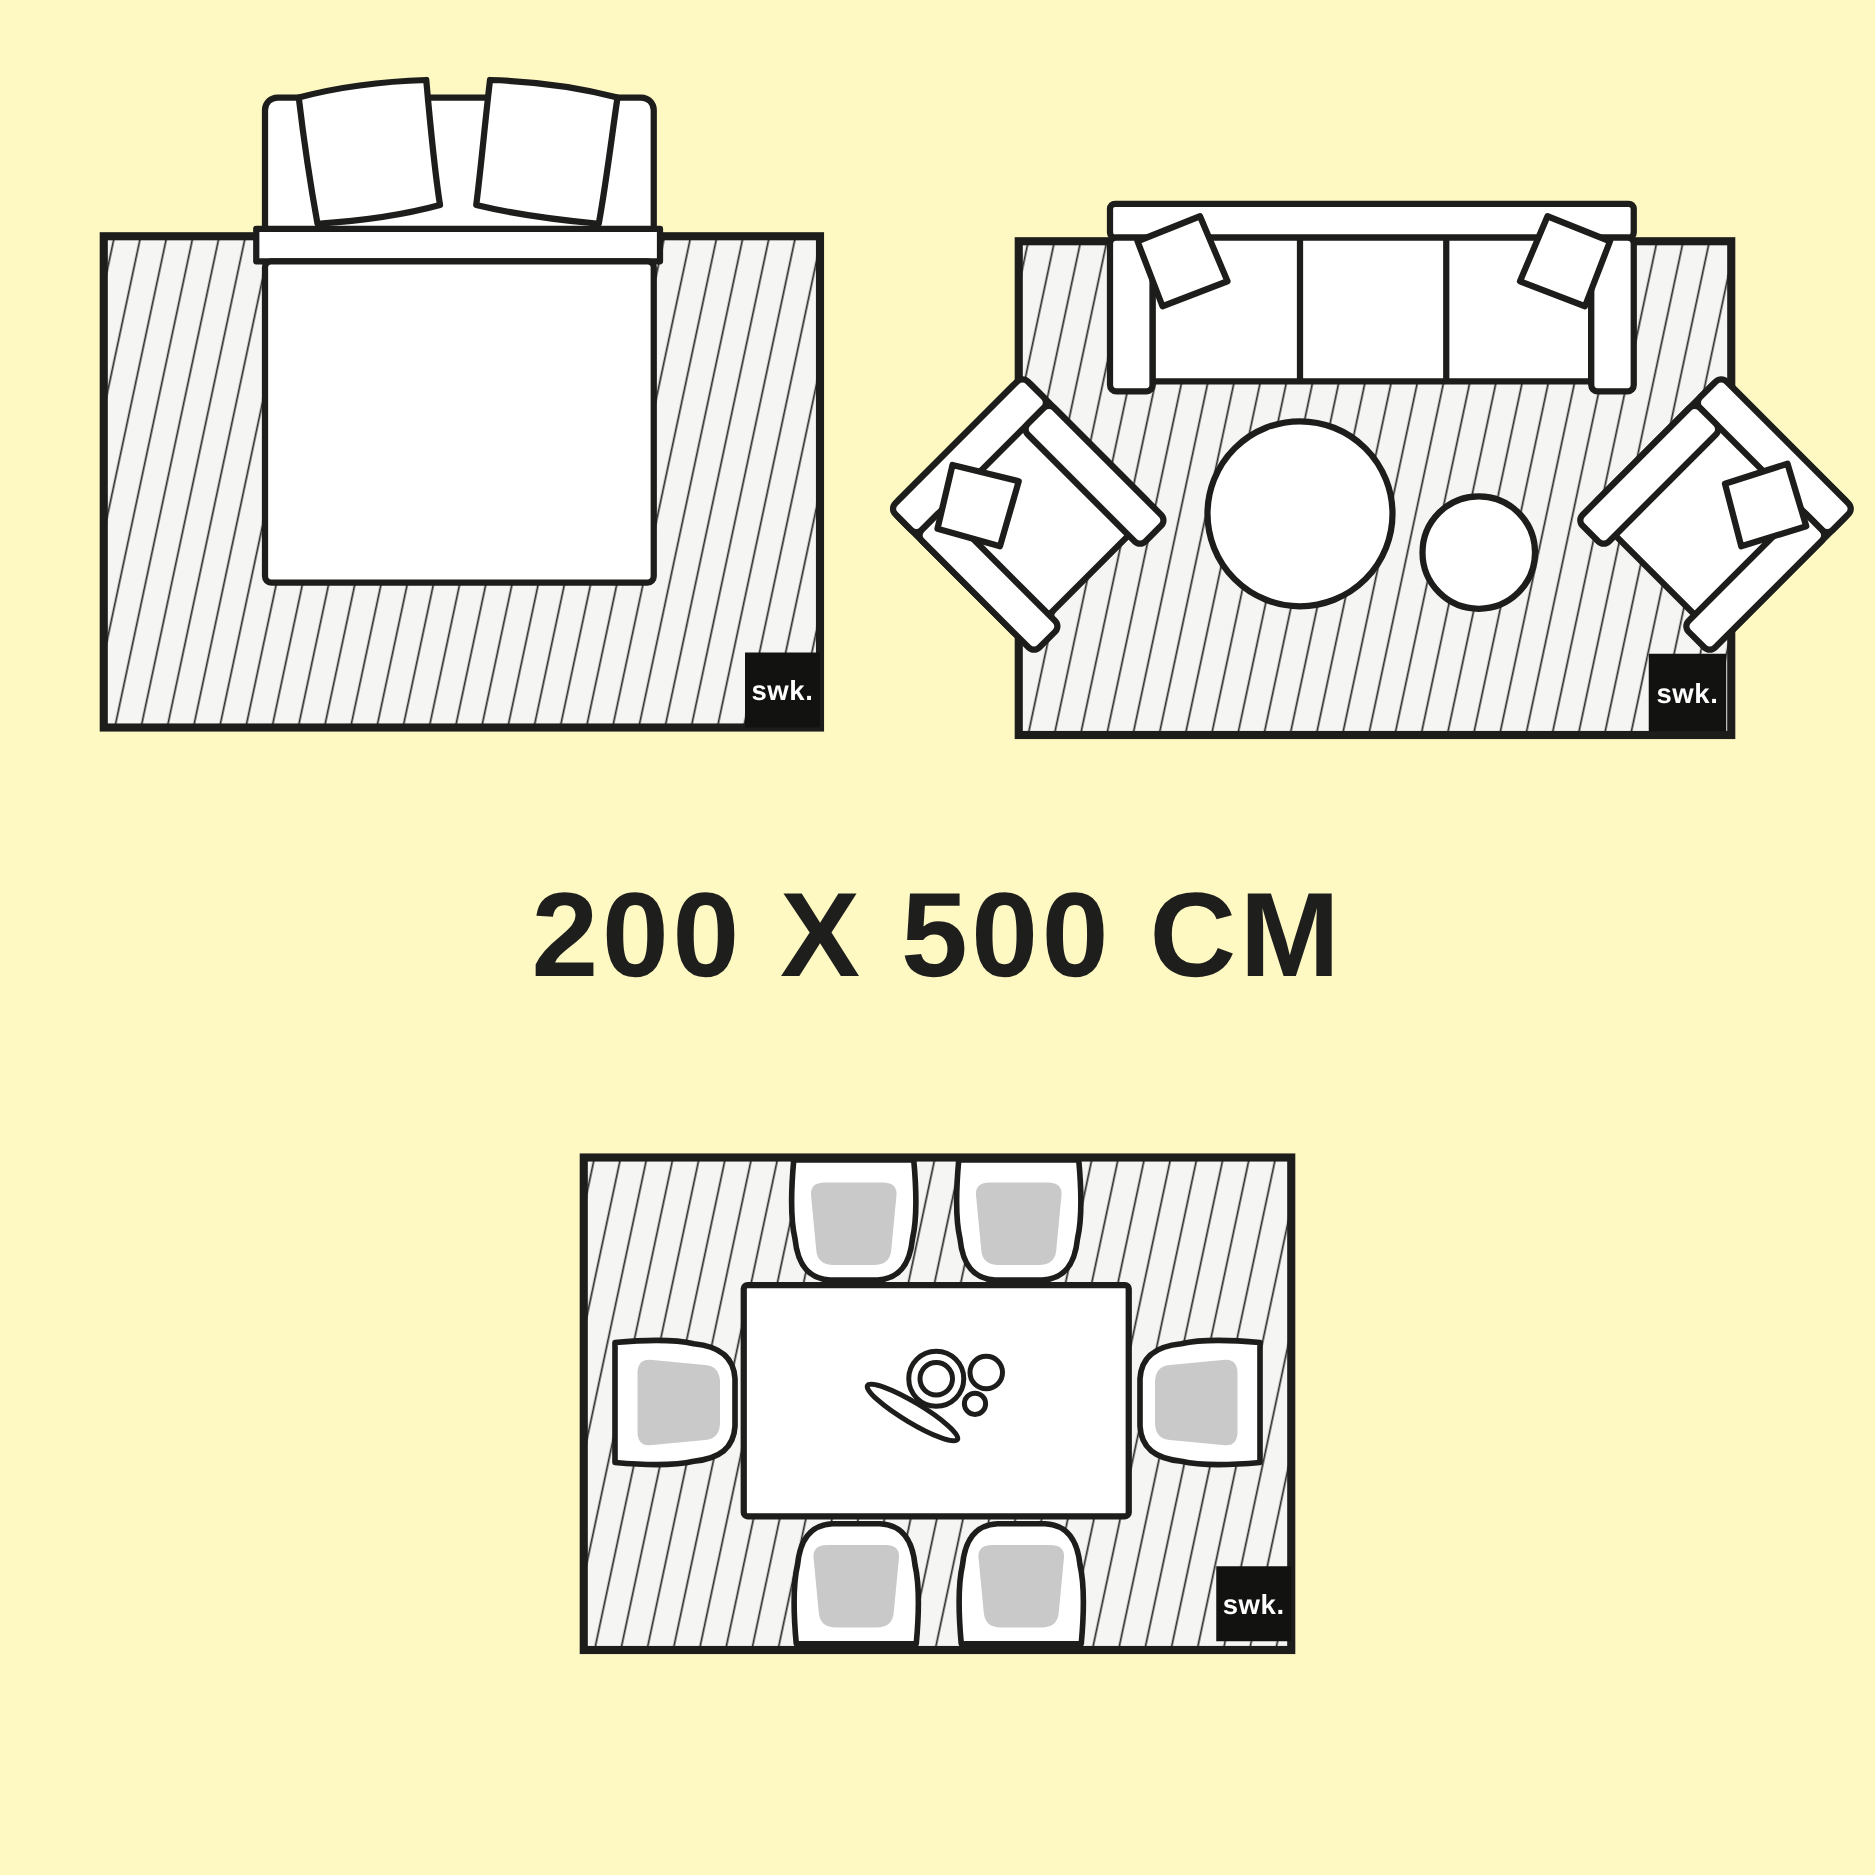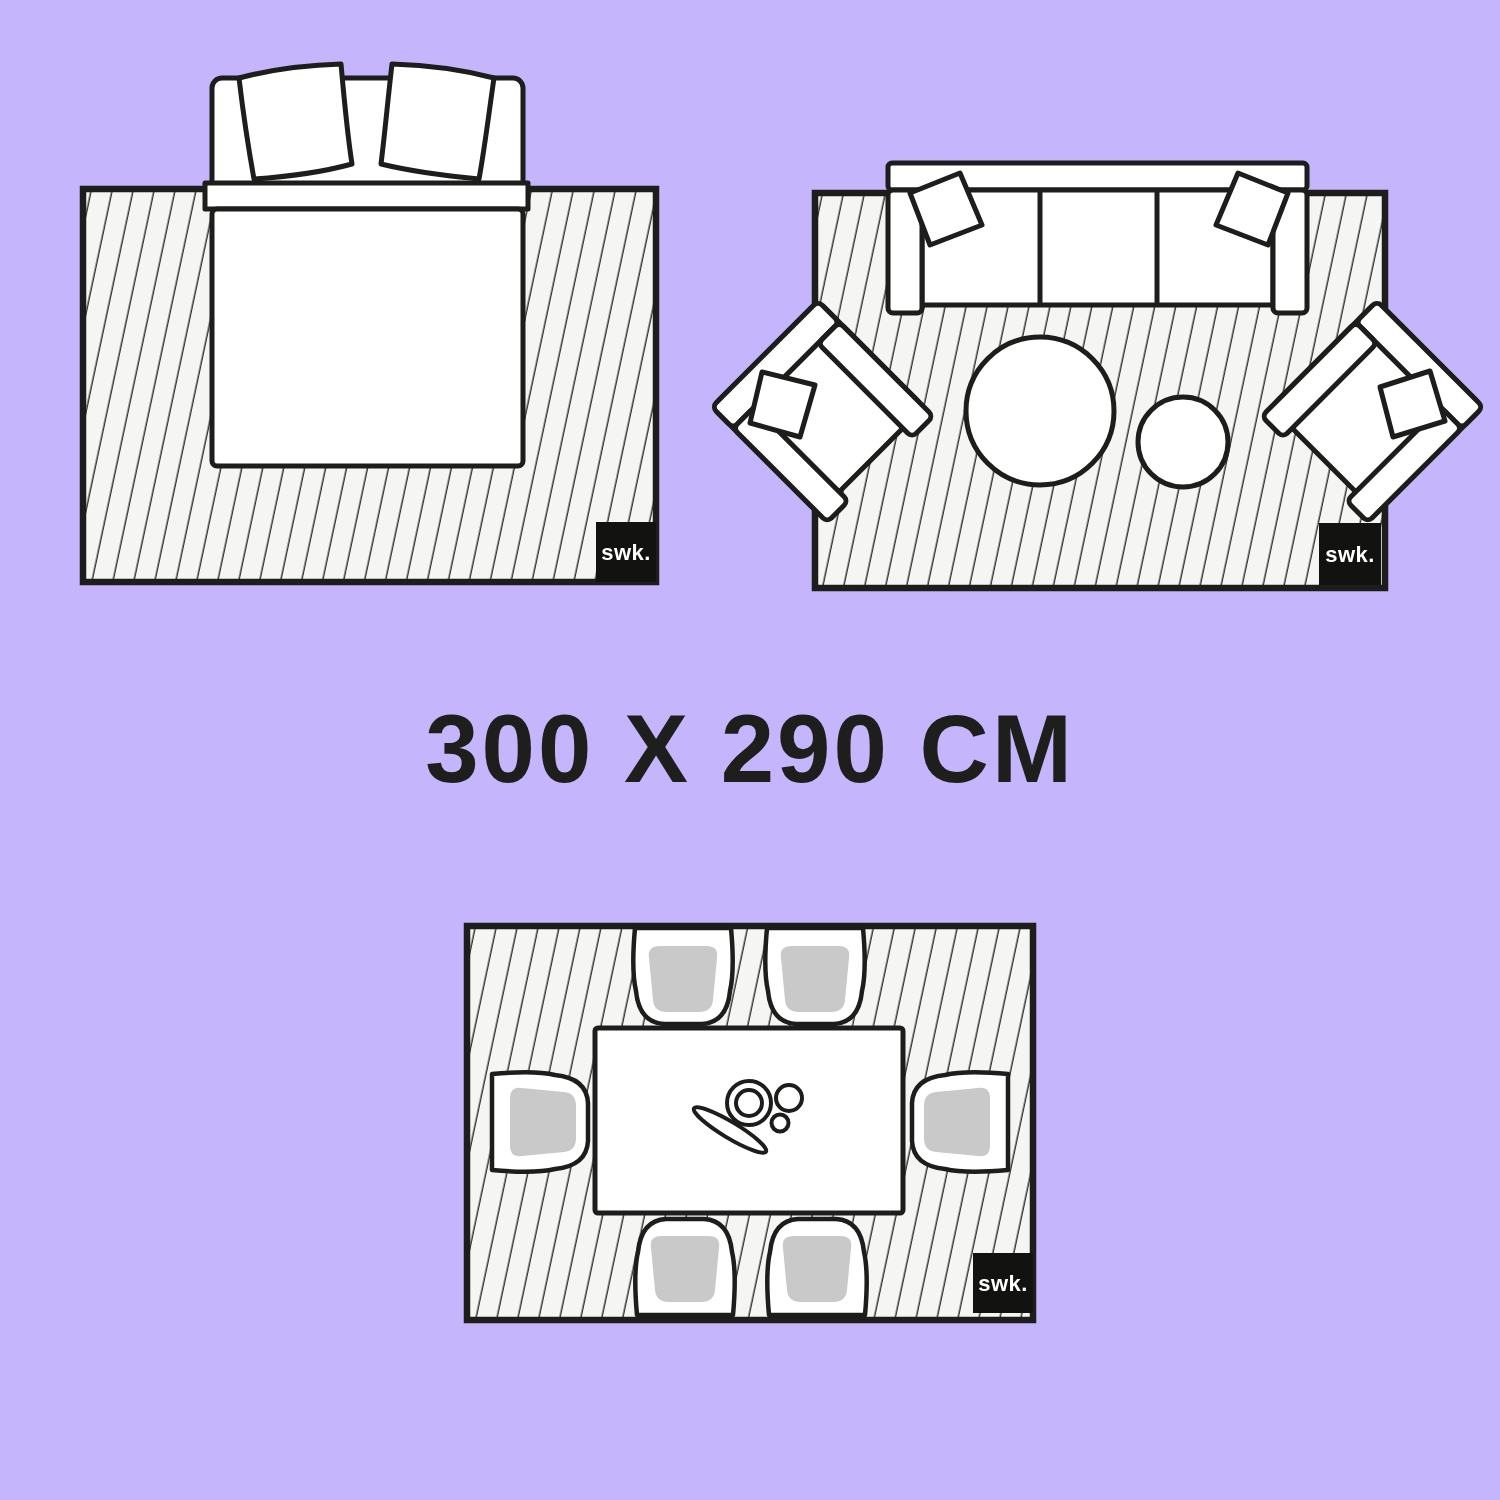--- a/index.html
+++ b/index.html
@@ -1,17 +1,17 @@
 <!DOCTYPE html>
 <html><head>
 <meta charset="utf-8">
 <style>
   html,body{margin:0;padding:0;}
   body{background:#f0f0ee;font-family:"Liberation Sans",sans-serif;}
-  .canvas{position:relative;width:1500px;height:1500px;background:#c4b5fd;overflow:hidden;margin:0 auto;}
+  .canvas{position:relative;width:1500px;height:1500px;background:#fef9c3;overflow:hidden;margin:0 auto;}
   .diagram{position:absolute;}
   .size-label{
     position:absolute;left:0;right:0;top:701px;
     text-align:center;line-height:1;
     font-weight:bold;font-size:96px;letter-spacing:3px;
     color:#1e1e1c;
     font-family:"Liberation Sans",sans-serif;
   }
   svg text.logo-text{
     font-family:"Liberation Sans",sans-serif;
@@ -94,21 +94,21 @@
 
     <circle cx="340" cy="281" r="74" fill="#ffffff" stroke="#1d1d1b" stroke-width="5"></circle>
     <circle cx="483" cy="312" r="45" fill="#ffffff" stroke="#1d1d1b" stroke-width="5"></circle>
 
     <g>
       <rect x="619" y="393" width="62" height="62" fill="#121210"></rect>
       <text class="logo-text" x="650" y="432" text-anchor="middle" fill="#ffffff">swk.</text>
     </g>
   </svg>
 
-  <div class="size-label">300 X 290 CM</div>
+  <div class="size-label">200 X 500 CM</div>
 
   <svg class="diagram" style="left:430px;top:895px" width="640" height="450" viewBox="0 0 640 450">
     <defs>
       <pattern id="h3" patternUnits="userSpaceOnUse" width="20.5" height="20.5" patternTransform="rotate(12)">
         <rect width="20.5" height="20.5" fill="#f5f5f3"></rect>
         <line x1="10" y1="-1" x2="10" y2="22" stroke="#2b2b29" stroke-width="1.4"></line>
       </pattern>
 
       <path id="chair-shell" d="M 2,0 C 0,22 -1,46 3,63 C 5,83 13,95 31,96 L 69,96 C 87,95 95,83 97,63 C 101,46 100,22 98,0 Z"></path>
       <path id="chair-seat" d="M 16,30 Q 14,18 27,18 L 73,18 Q 86,18 84,30 L 80,72 Q 79,84 66,84 L 34,84 Q 21,84 20,72 Z"></path>

